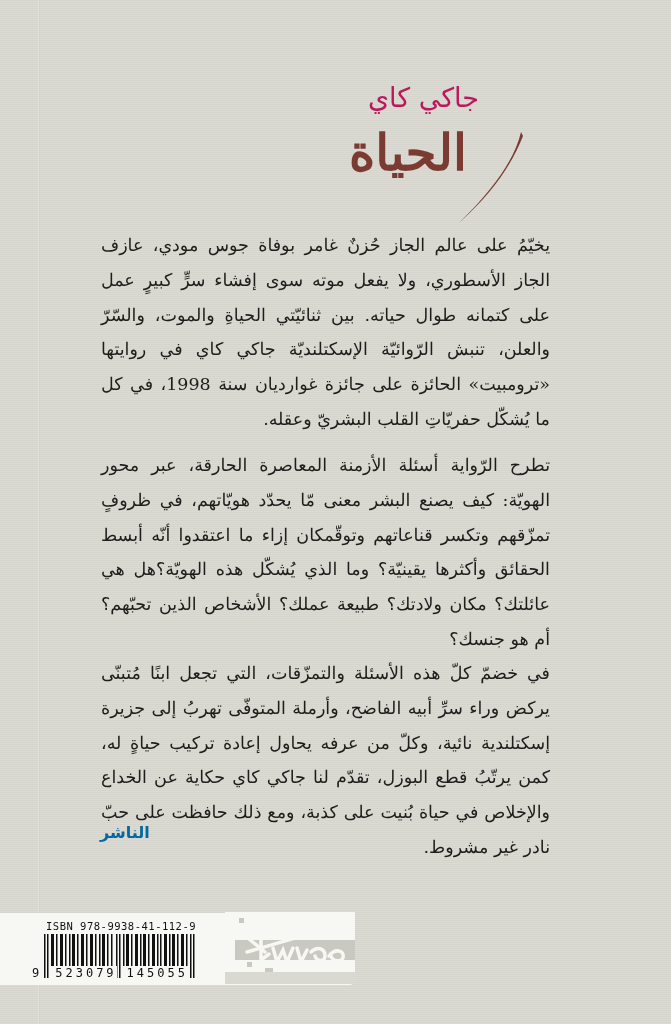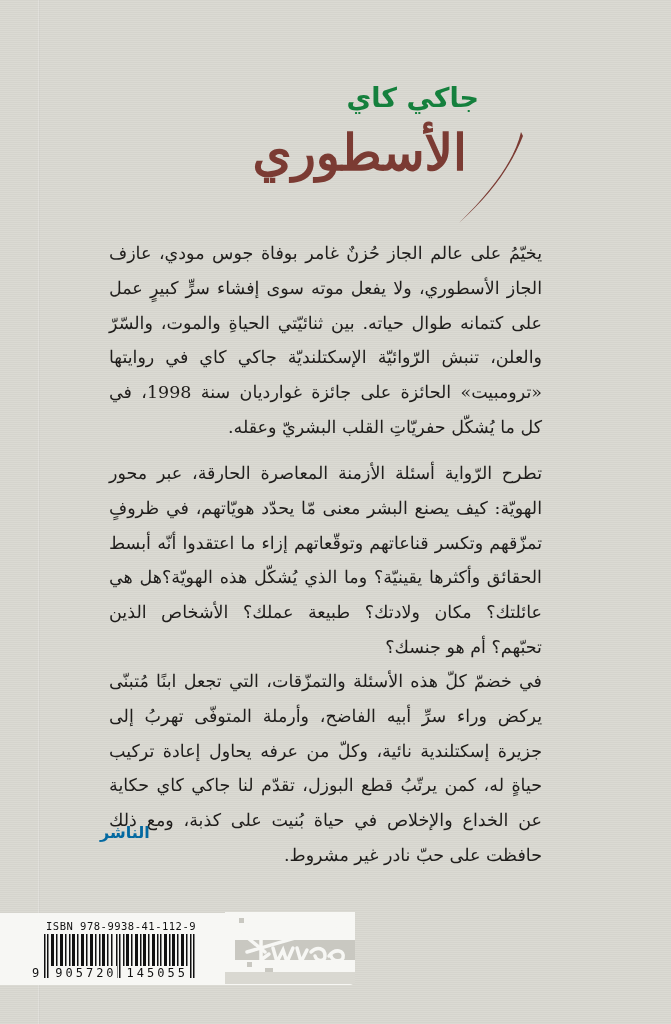--- a/index.html
+++ b/index.html
@@ -24,22 +24,22 @@
       width: 2px;
       height: 1024px;
       background: linear-gradient(90deg, rgba(255,255,255,0.35), rgba(0,0,0,0.05));
     }
     .author {
       position: absolute;
       right: 192px;
       top: 84px;
       font-family: "DejaVu Sans", sans-serif;
       font-size: 27px;
-      font-weight: bold;
-      color: #15803d;
+      font-weight: normal;
+      color: #be185d;
       direction: rtl;
       line-height: 1;
       letter-spacing: 0;
     }
     .title {
       position: absolute;
       right: 204px;
       top: 128px;
       font-family: "DejaVu Serif", serif;
       font-size: 50px;
@@ -62,21 +62,21 @@
       direction: rtl;
       text-align: justify;
       text-align-last: right;
       font-size: 17.5px;
       line-height: 34.8px;
       color: #1f1d1b;
     }
     .p1 { top: 228px; }
     .p2 { top: 448px; }
     .p3 { top: 656px; }
-    .blurb p { margin: 8px; }
+    .blurb p { margin: 0; }
     .signature {
       position: absolute;
       left: 100px;
       top: 823px;
       font-family: "DejaVu Sans", sans-serif;
       font-weight: bold;
       font-size: 16px;
       color: #0369a1;
       direction: rtl;
     }
@@ -127,32 +127,32 @@
       height: 72px;
     }
   </style>
 </head>
 <body>
 
 <div class="spine-fold"></div>
 
 <div class="author">جاكي كاي</div>
 
-<div class="title">الأسطوري</div>
+<div class="title">الحياة</div>
 
 <svg class="title-swash" viewBox="0 0 70 98">
   <path d="M66 4 C60 30, 40 60, 4 95 C38 64, 56 38, 68 8 Z" fill="#7b3b33"></path>
 </svg>
 
 <div class="blurb p1">
   <p>يخيّمُ على عالم الجاز حُزنٌ غامر بوفاة جوس مودي، عازف الجاز الأسطوري، ولا يفعل موته سوى إفشاء سرٍّ كبيرٍ عمل على كتمانه طوال حياته. بين ثنائيّتي الحياةِ والموت، والسّرّ والعلن، تنبش الرّوائيّة الإسكتلنديّة جاكي كاي في روايتها «ترومبيت» الحائزة على جائزة غوارديان سنة 1998، في كل ما يُشكّل حفريّاتِ القلب البشريّ وعقله.</p>
 </div>
 
 <div class="blurb p2">
-  <p>تطرح الرّواية أسئلة الأزمنة المعاصرة الحارقة، عبر محور الهويّة: كيف يصنع البشر معنى مّا يحدّد هويّاتهم، في ظروفٍ تمزّقهم وتكسر قناعاتهم وتوقّعاتهم إزاء ما اعتقدوا أنّه أبسط الحقائق وأكثرها يقينيّة؟ وما الذي يُشكّل هذه الهويّة؟هل هي عائلتك؟ مكان ولادتك؟ طبيعة عملك؟ الأشخاص الذين تحبّهم؟ أم هو جنسك؟</p>
+  <p>تطرح الرّواية أسئلة الأزمنة المعاصرة الحارقة، عبر محور الهويّة: كيف يصنع البشر معنى مّا يحدّد هويّاتهم، في ظروفٍ تمزّقهم وتكسر قناعاتهم وتوقّمكان إزاء ما اعتقدوا أنّه أبسط الحقائق وأكثرها يقينيّة؟ وما الذي يُشكّل هذه الهويّة؟هل هي عائلتك؟ مكان ولادتك؟ طبيعة عملك؟ الأشخاص الذين تحبّهم؟ أم هو جنسك؟</p>
 </div>
 
 <div class="blurb p3">
   <p>في خضمّ كلّ هذه الأسئلة والتمزّقات، التي تجعل ابنًا مُتبنّى يركض وراء سرِّ أبيه الفاضح، وأرملة المتوفّى تهربُ إلى جزيرة إسكتلندية نائية، وكلّ من عرفه يحاول إعادة تركيب حياةٍ له، كمن يرتّبُ قطع البوزل، تقدّم لنا جاكي كاي حكاية عن الخداع والإخلاص في حياة بُنيت على كذبة، ومع ذلك حافظت على حبّ نادر غير مشروط.</p>
 </div>
 
 <div class="signature">الناشر</div>
 
 <div class="barcode-strip"></div>
 
@@ -194,21 +194,21 @@
     <rect x="128" y="0" width="3" height="32"></rect>
     <rect x="133" y="0" width="1.5" height="32"></rect>
     <rect x="137" y="0" width="3" height="32"></rect>
     <rect x="142" y="0" width="1.5" height="32"></rect>
     <rect x="146" y="0" width="1.5" height="44"></rect>
     <rect x="149" y="0" width="1.5" height="44"></rect>
   </g>
 </svg>
 
 <div class="barcode-digits">
-  <span>9</span><span style="width:16px;background:transparent"></span><span style="letter-spacing:3px">905720</span><span style="width:10px;background:transparent"></span><span style="letter-spacing:3px">145055</span>
+  <span>9</span><span style="width:16px;background:transparent"></span><span style="letter-spacing:3px">523079</span><span style="width:10px;background:transparent"></span><span style="letter-spacing:3px">145055</span>
 </div>
 
 <svg class="logo" viewBox="0 0 130 72">
   <rect x="0" y="0" width="130" height="72" fill="#f7f7f4"></rect>
   <rect x="10" y="28" width="120" height="20" fill="#c9c8c1"></rect>
   <rect x="0" y="60" width="130" height="12" fill="#d9d8d1"></rect>
   <g stroke="#f7f7f4" stroke-width="3.5" fill="none" stroke-linecap="round">
     <path d="M22 40 L118 12"></path>
     <path d="M18 22 L40 40"></path>
     <path d="M36 24 L36 48 L44 42"></path>

